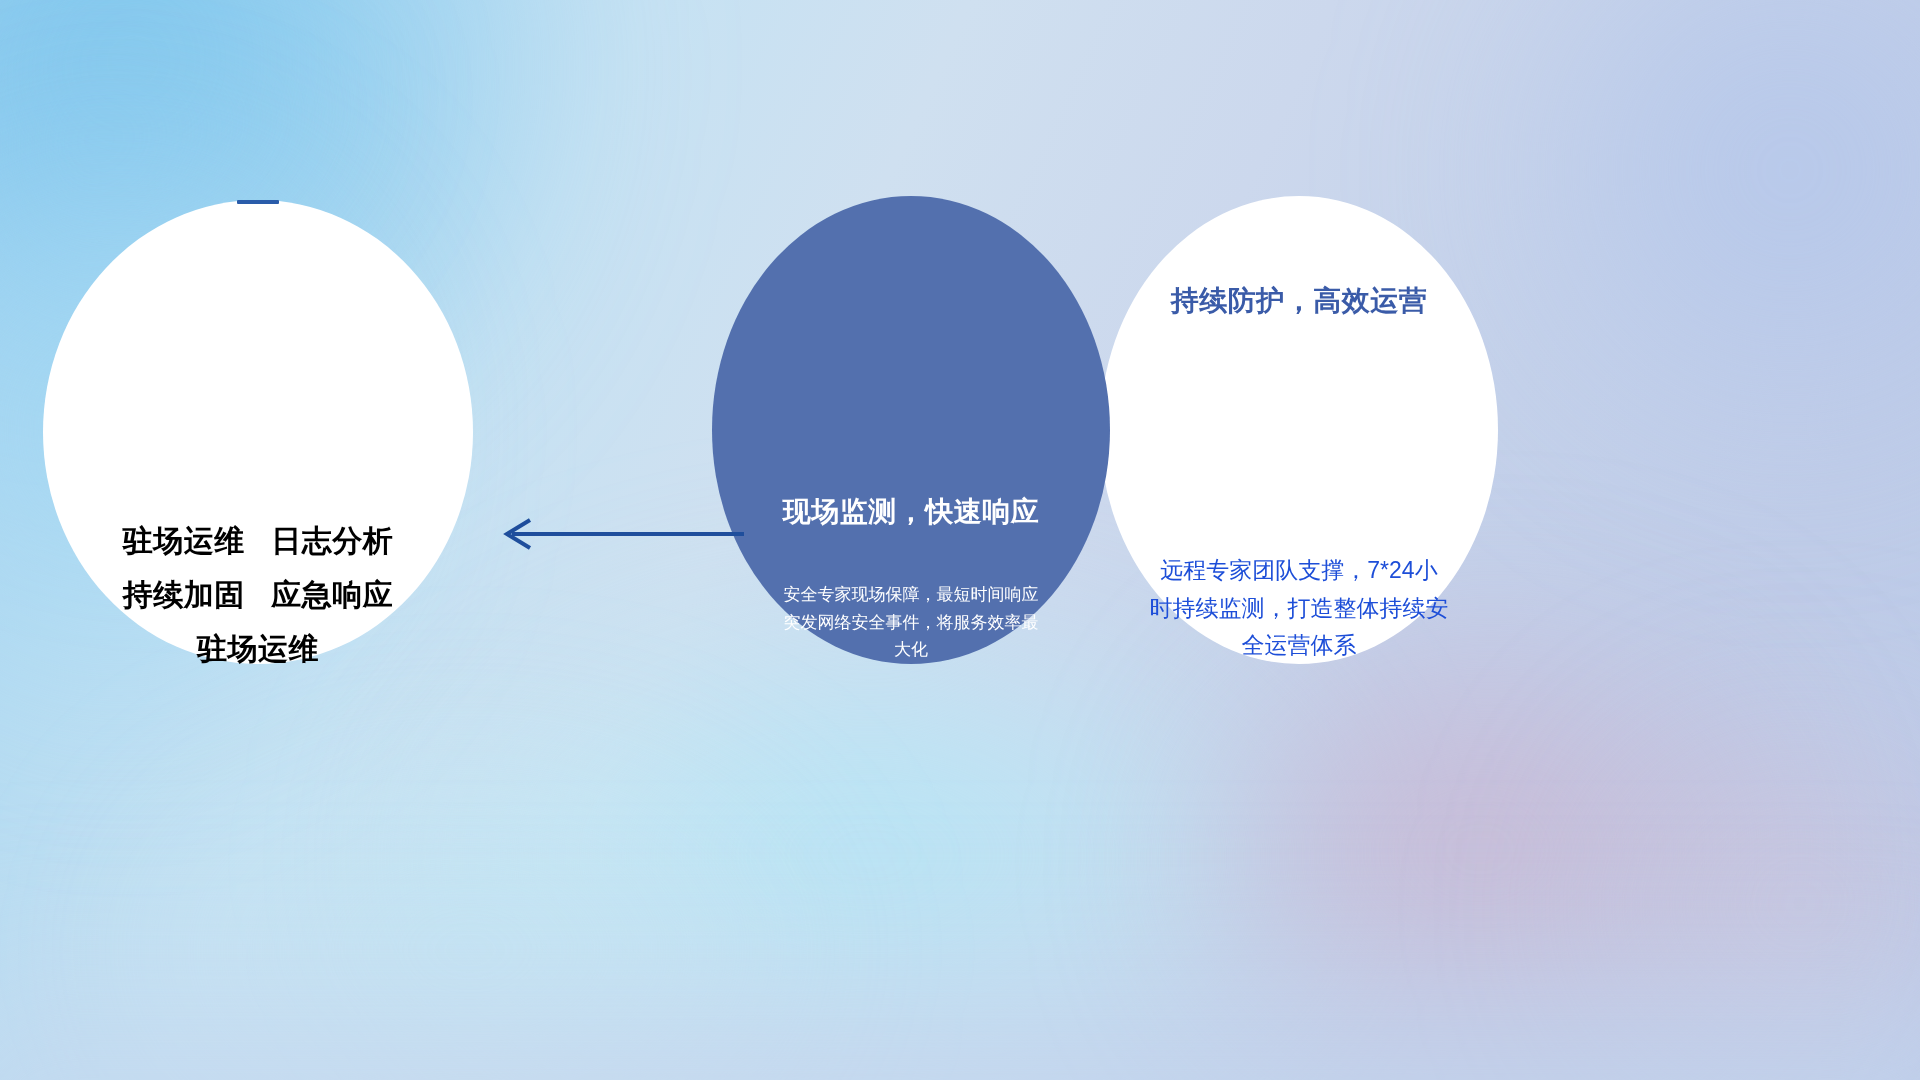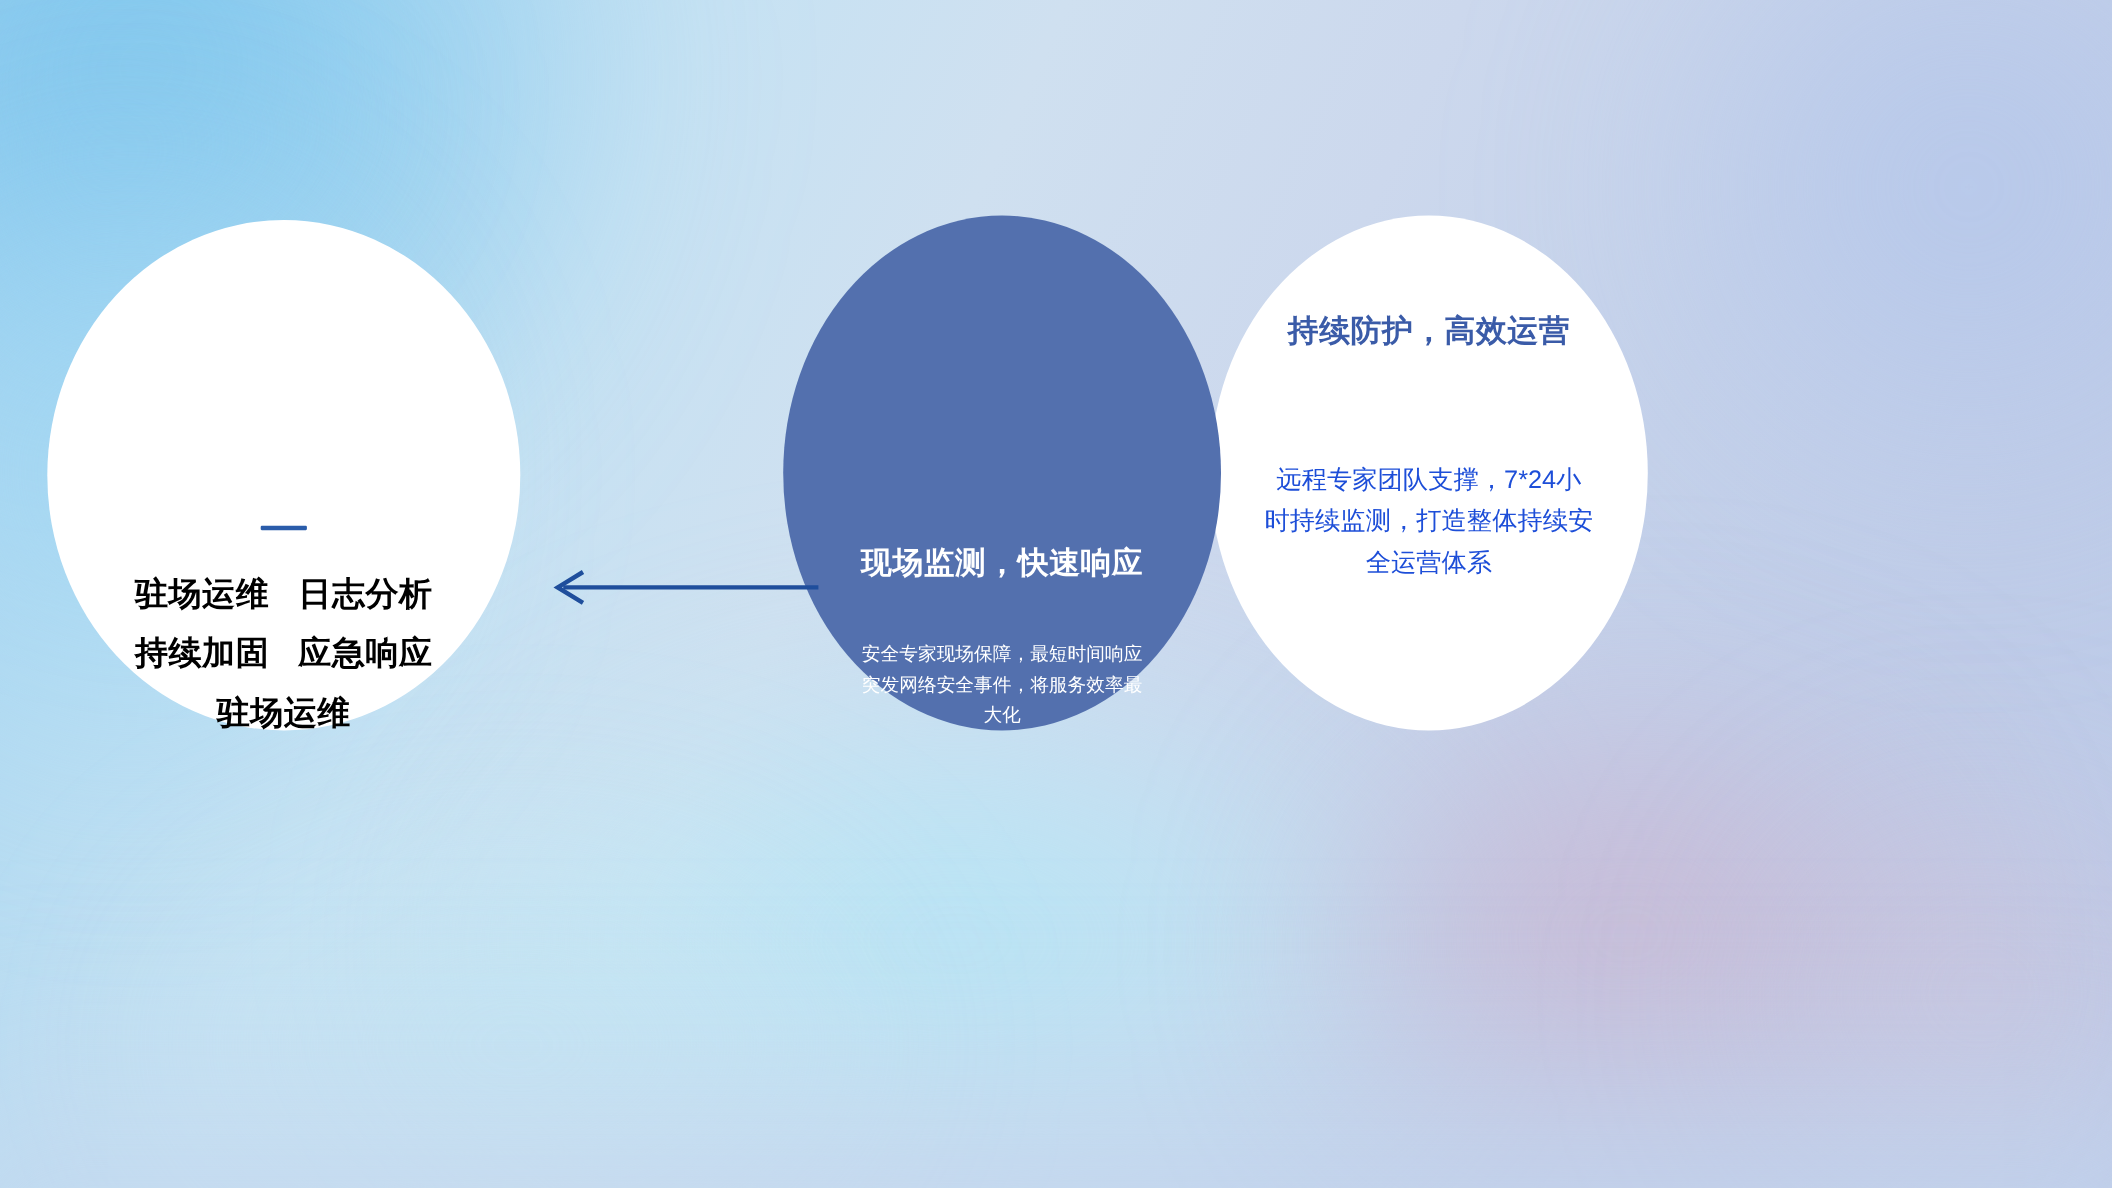--- a/index.html
+++ b/index.html
@@ -99,21 +99,21 @@
     flex-direction: column;
     align-items: center;
   }
 
   #bubble-left {
     left: 43px;
     top: 200px;
     width: 430px;
     height: 464px;
     background: #ffffff;
-    justify-content: flex-end;
+    justify-content: space-between;
   }
   .left-dash {
     width: 42px;
     height: 4px;
     background: #2a5caa;
     margin-bottom: 44px;
     border-radius: 1px;
   }
   .left-lines {
     text-align: center;
@@ -150,21 +150,21 @@
     width: 264px;
     margin-top: 50px;
   }
 
   #bubble-right {
     left: 1100px;
     top: 196px;
     width: 398px;
     height: 468px;
     background: #ffffff;
-    justify-content: flex-start;
+    justify-content: space-between;
     padding-top: 86px;
     z-index: 2;
     gap: 48px;
   }
   #bubble-right .b-title {
     color: #3a5ba8;
     font-weight: bold;
     font-size: 28px;
     white-space: pre;
     letter-spacing: 0.5px;

